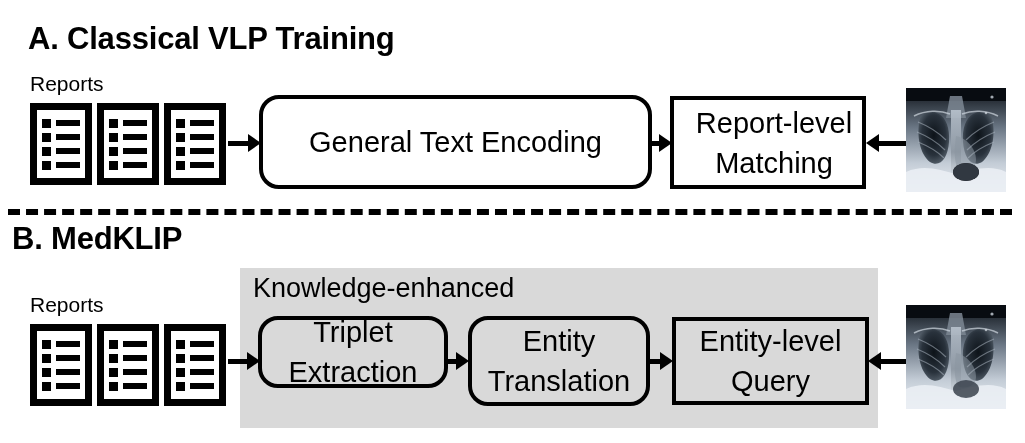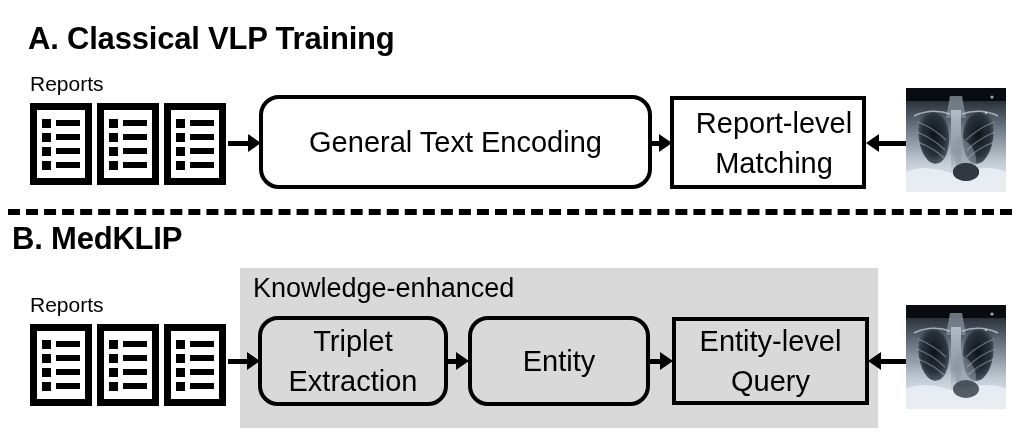--- a/index.html
+++ b/index.html
@@ -352,35 +352,36 @@
           <span class="doc-line"></span>
         </div>
     </div>
   </div>
 
   <div class="abs arrow-right" style="left:228px; top:352px; width:32px;">
     <span class="shaft"></span>
       <span class="head"></span>
   </div>
 
-  <div class="abs box rounded shaded" style="left:258px; top:316px; width:190px; height:90px;">
+  <div class="abs box rounded shaded" style="left:258px; top:316px; width:190px; height:72px;">
     <span>
       <span>Triplet</span><br>
       <span>Extraction</span>
     </span>
   </div>
 
   <div class="abs arrow-right" style="left:447px; top:352px; width:22px;">
     <span class="shaft"></span>
       <span class="head"></span>
   </div>
 
   <div class="abs box rounded shaded" style="left:468px; top:316px; width:182px; height:90px;">
     <span>
       <span>Entity</span><br>
+      <span>Translation</span>
     </span>
   </div>
 
   <div class="abs arrow-right" style="left:649px; top:352px; width:24px;">
     <span class="shaft"></span>
       <span class="head"></span>
   </div>
 
   <div class="abs box shaded" style="left:672px; top:317px; width:197px; height:88px;">
     <span>

